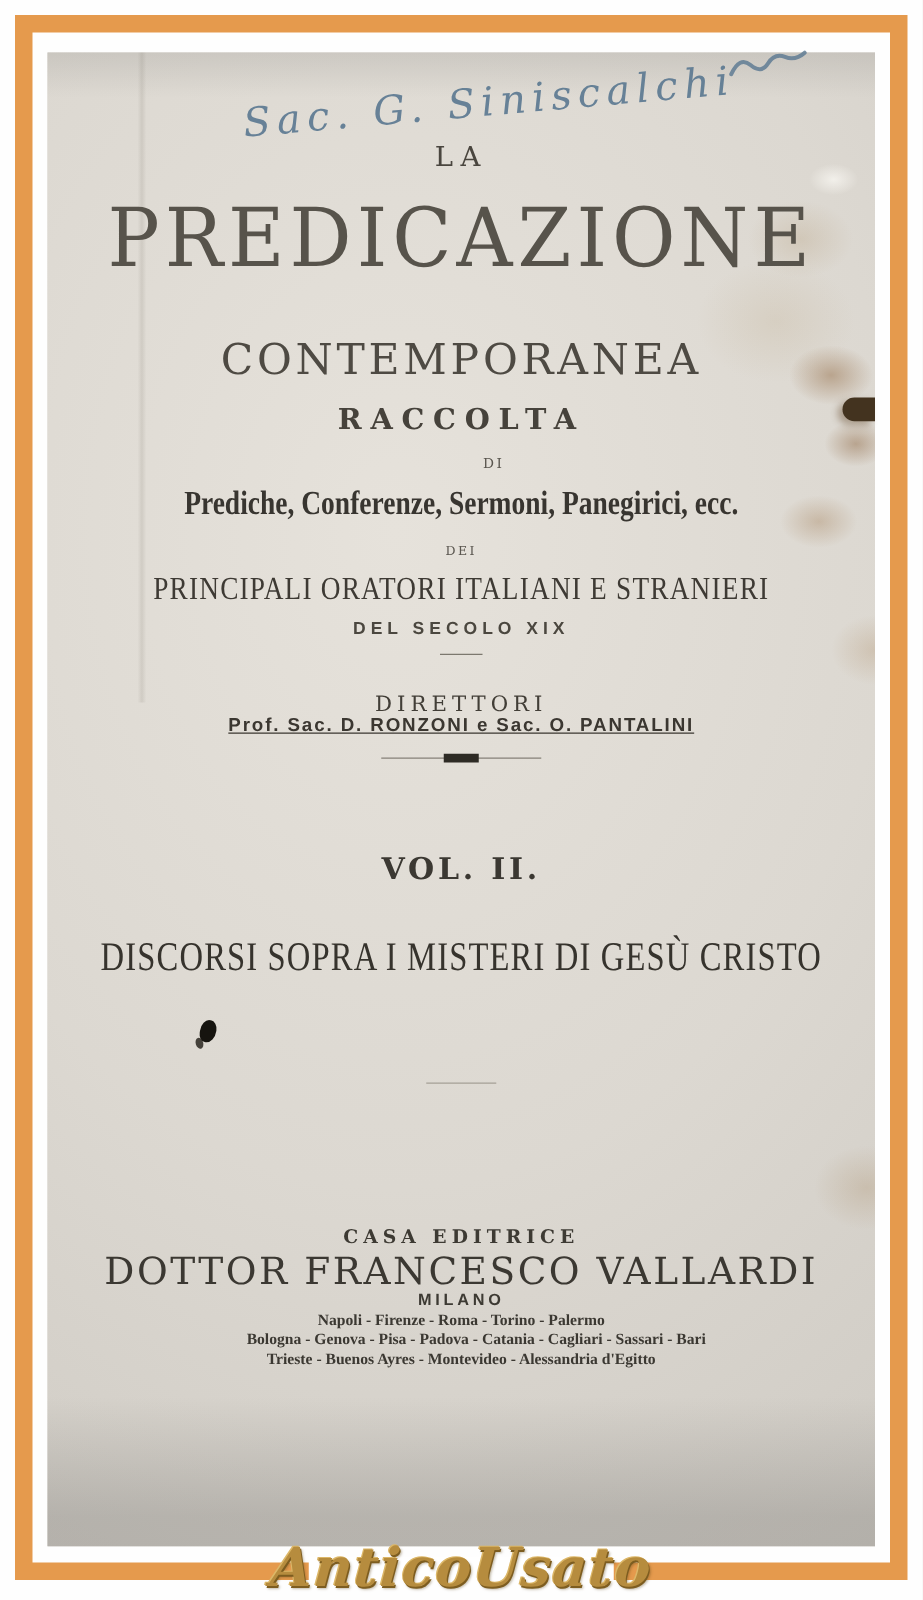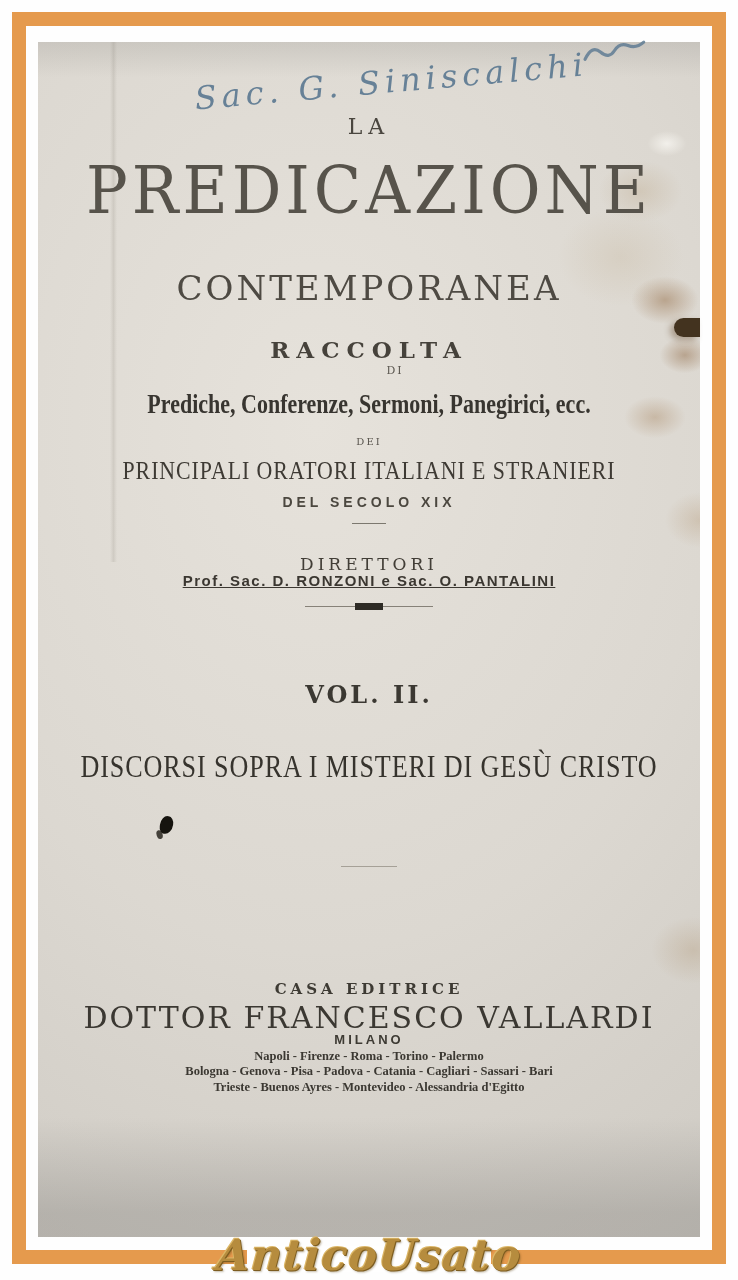--- a/index.html
+++ b/index.html
@@ -41,21 +41,21 @@
   .line{position:absolute;left:0;width:100%;text-align:center;color:#3b3832;white-space:nowrap;}
 
   .handwriting{top:16px;padding-left:52px;transform:rotate(-5deg);
     font-style:italic;font-size:32px;letter-spacing:5px;color:#5d7a92;opacity:.92;}
   .hw-flourish{vertical-align:8px;margin-left:-4px;}
 
   .la{top:72px;font-size:22px;letter-spacing:6px;color:#4a463f;}
   .title{top:112px;font-size:62px;letter-spacing:4px;color:#57534b;font-weight:normal;
     transform:scaleY(1.05);}
   .subtitle{top:206px;font-size:34px;letter-spacing:3px;color:#4e4a43;margin-top:20px;}
-  .raccolta{top:294px;font-size:23px;letter-spacing:7px;font-weight:bold;color:#46423b;}
+  .raccolta{top:280px;font-size:23px;letter-spacing:7px;font-weight:bold;color:#46423b;}
   .di{top:322px;font-size:11px;letter-spacing:2px;color:#5a564f;padding-left:26px;}
   .contents{top:348px;font-size:25px;font-weight:bold;color:#383530;
     font-family:"Liberation Serif",serif;transform:scale(.88,1.08);}
   .dei{top:394px;font-size:10px;letter-spacing:2px;color:#5a564f;}
   .oratori{top:416px;font-size:23px;color:#3e3a34;font-family:"Liberation Serif",serif;
     transform:scale(.95,1.12);letter-spacing:1px;}
   .secolo{top:452px;font-size:14px;font-weight:bold;letter-spacing:4px;color:#4b473f;
     font-family:"Liberation Sans",sans-serif;}
   .rule1{position:absolute;left:50%;top:481px;width:34px;height:1px;margin-left:-17px;
     background:rgba(90,85,75,.75);}
@@ -71,21 +71,21 @@
   .discorsi{top:708px;font-size:29px;color:#36332d;font-family:"Liberation Serif",serif;
     transform:scale(.9,1.12);letter-spacing:1px;}
   .rule3{position:absolute;left:50%;top:824px;width:56px;height:1px;margin-left:-28px;
     background:rgba(110,104,92,.5);}
   .casa{top:938px;font-size:15px;font-weight:bold;letter-spacing:4px;color:#3d3a33;text-align:center;}
   .editore{top:958px;font-size:30px;letter-spacing:2px;color:#3b3832;}
   .milano{top:990px;font-size:13px;font-weight:bold;letter-spacing:3px;color:#3d3a33;
     font-family:"Liberation Sans",sans-serif;}
   .cities{font-size:12.5px;font-weight:bold;color:#3b3832;font-family:"Liberation Serif",serif;}
   .cities1{top:1007px;}
-  .cities2{top:1022px;}
+  .cities2{top:1022px;padding-left:12px;}
   .cities3{top:1038px;}
 
   
   .watermark{position:absolute;left:0;top:1230px;width:100%;text-align:center;z-index:5;
     font-family:"DejaVu Serif",serif;font-style:italic;font-weight:bold;font-size:43px;
     letter-spacing:1px;color:#b68c3e;transform:skewX(-4deg);
     text-shadow:1px 1px 0 #7d5d20, -1px -1px 0 #dcb768, 2px 2px 2px rgba(90,65,20,.35);}
 </style>
 </head>
 <body>

